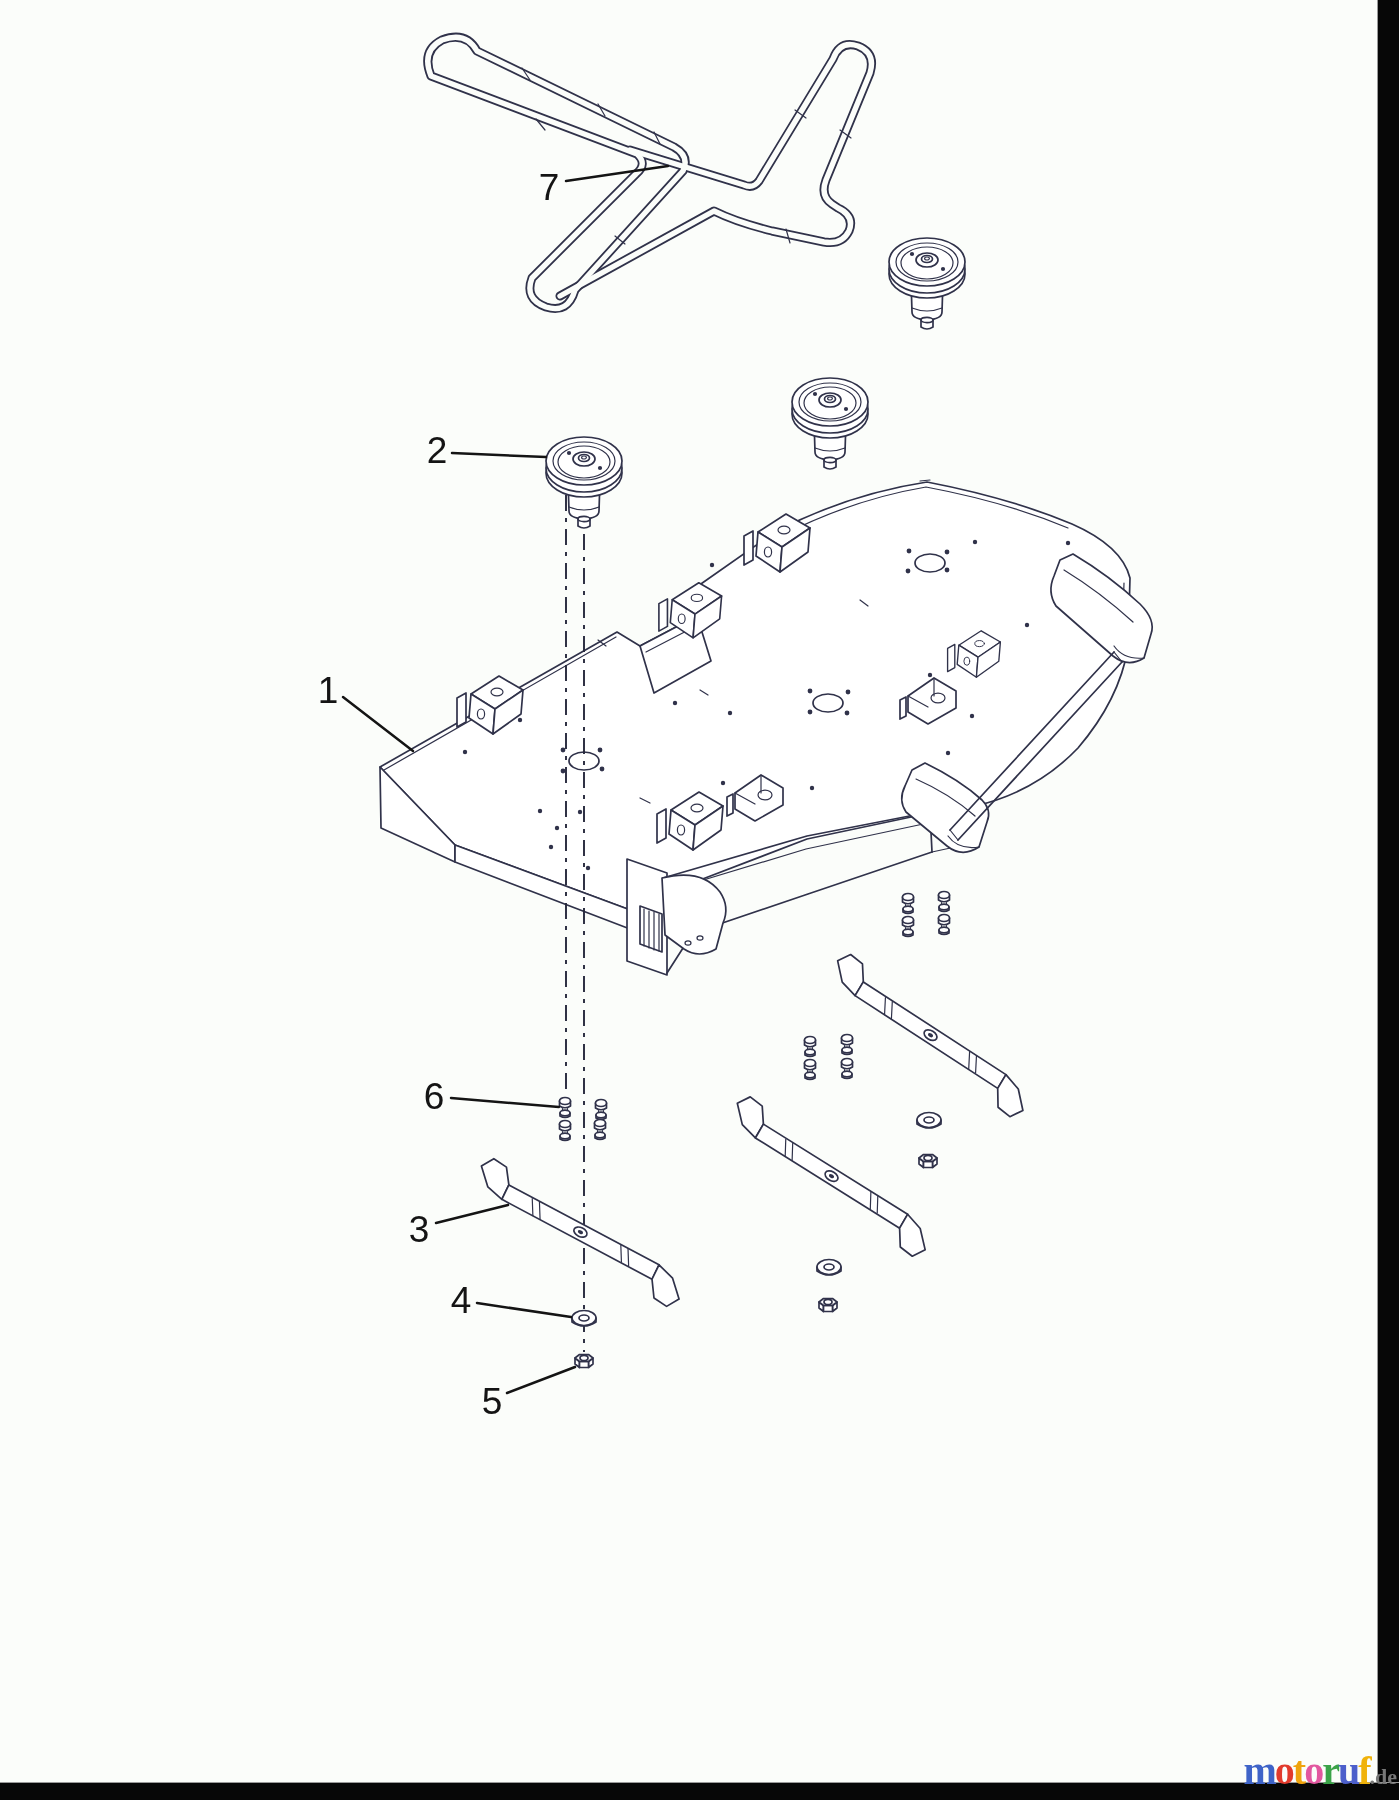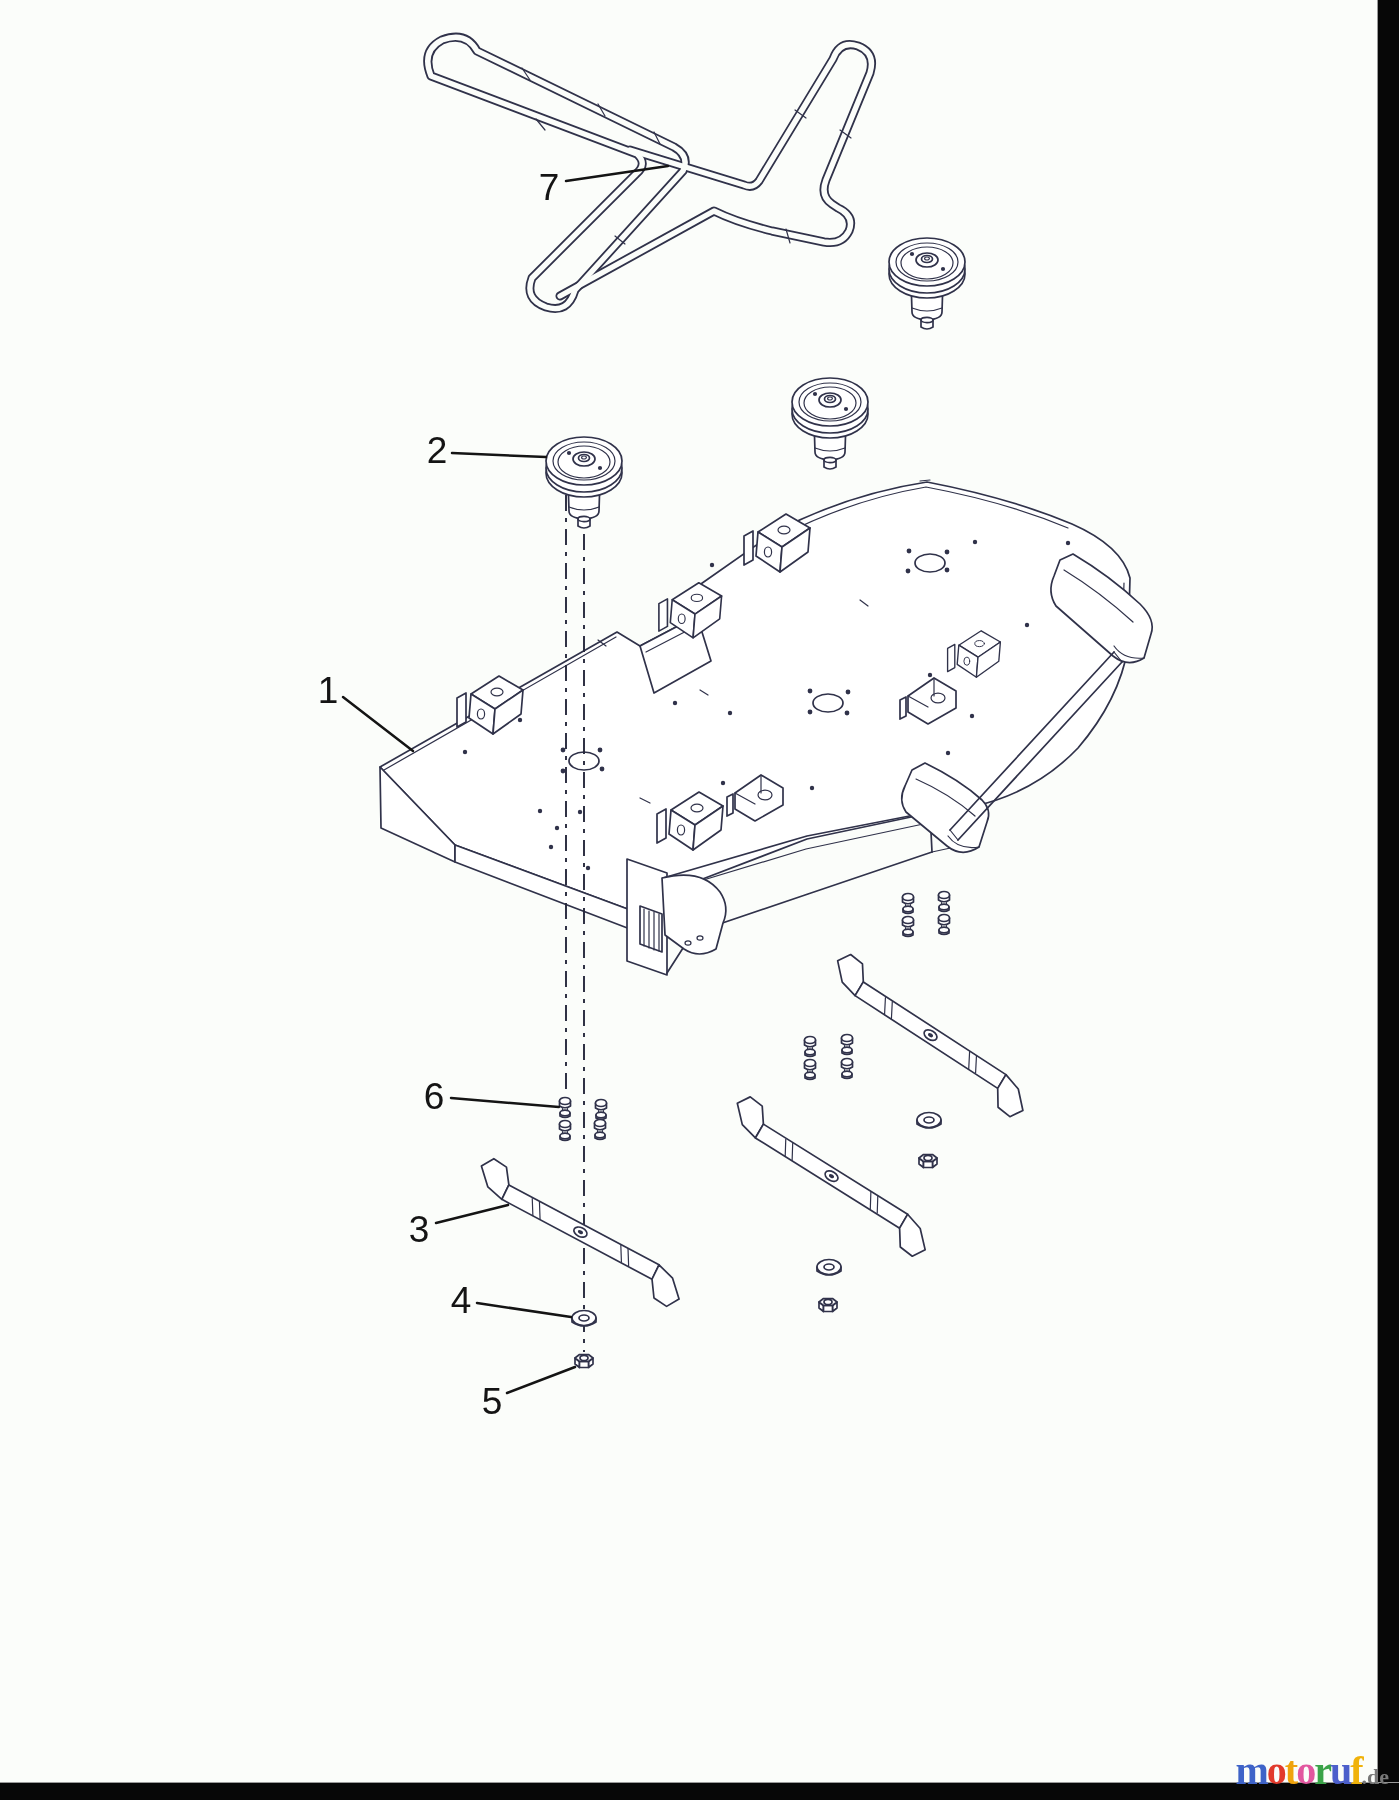--- a/index.html
+++ b/index.html
@@ -19,21 +19,21 @@
   .dot{fill:var(--line);stroke:none;}
   .belt-outer{stroke:var(--line);fill:none;stroke-width:9;stroke-linejoin:round;stroke-linecap:round;}
   .belt-inner{stroke:var(--bg);fill:none;stroke-width:5.4;stroke-linejoin:round;stroke-linecap:round;}
   .dashdot{stroke:#26283c;fill:none;stroke-width:1.9;stroke-dasharray:16 7 4 7;}
   .leader{stroke:var(--callout);fill:none;stroke-width:2.5;stroke-linecap:round;}
   .callout-num{fill:var(--callout);font-family:"Liberation Sans",sans-serif;font-size:37px;}
   .bar{position:absolute;background:#070707;}
   .bar-right{right:0;top:0;width:21px;height:1800px;border-left:1px solid #9a9a9a;}
   .bar-bottom{left:0;bottom:0;width:1399px;height:17px;border-top:1px solid #9a9a9a;}
   .watermark{
-    position:absolute;right:10px;bottom:6px;z-index:5;
+    position:absolute;right:2px;bottom:6px;z-index:5;
     font-family:"Liberation Serif",serif;font-weight:bold;font-size:40px;
     letter-spacing:-2px;white-space:nowrap;
   }
   .watermark .suffix{font-size:22px;font-weight:bold;letter-spacing:0;}
 </style>
 </head>
 <body>
 
 <div class="page">
 

